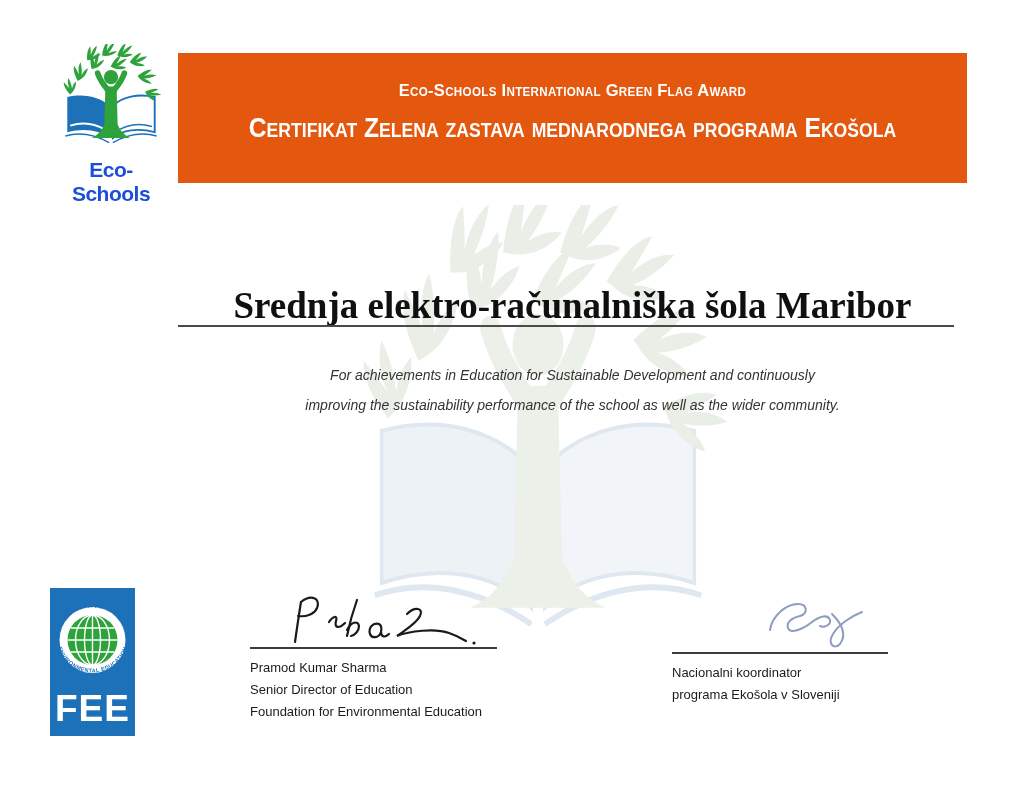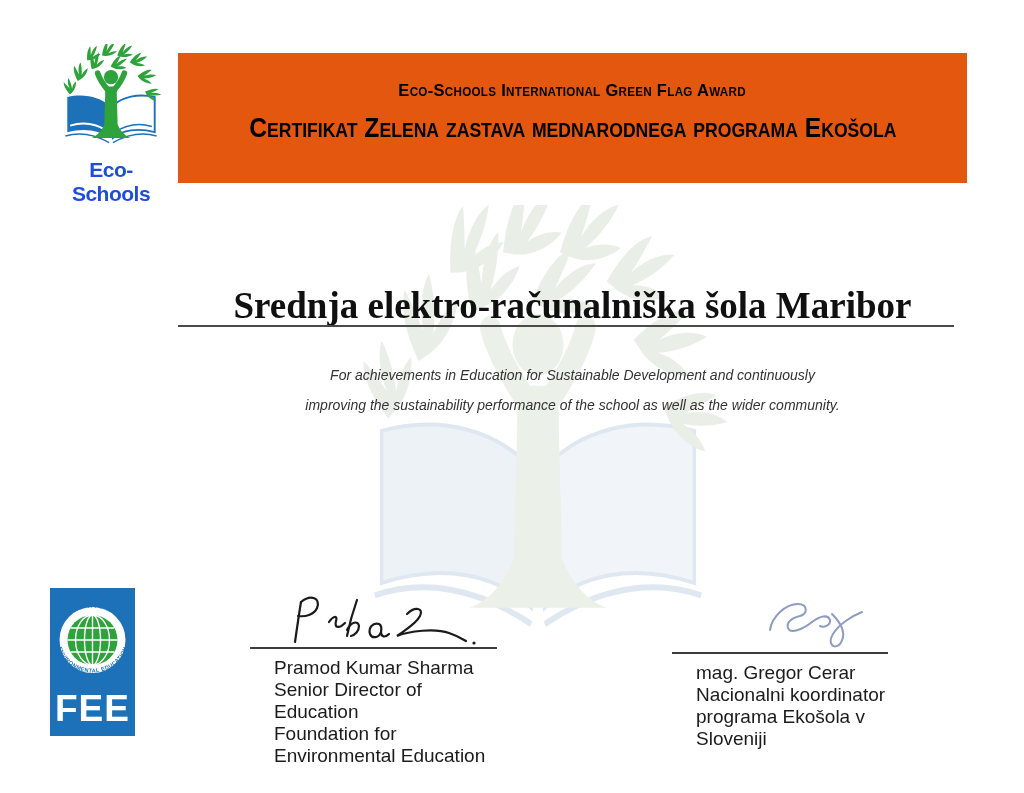--- a/index.html
+++ b/index.html
@@ -11,22 +11,22 @@
   .watermark{position:absolute;left:334px;top:205px;width:408px;height:452px;z-index:0;pointer-events:none;}
   
   .es-logo{position:absolute;left:54px;top:44px;width:114px;height:142px;z-index:2;text-align:center;}
   .es-logo-label{
     margin-top:2px;color:#1d4ed8;font-weight:bold;font-size:21px;letter-spacing:-0.5px;
     font-family:"Liberation Sans",sans-serif;
   }
   
   .banner{
     position:absolute;left:178px;top:53px;width:789px;height:130px;background:#E4570E;z-index:1;
-    display:flex;flex-direction:column;align-items:center;justify-content:flex-start;
-    padding-top:27px;box-sizing:border-box;color:#000000;text-align:center;
+    display:flex;flex-direction:column;justify-content:flex-start;
+    padding-top:27px;box-sizing:border-box;color:#ffffff;text-align:center;
   }
   .banner-line1{
     font-weight:bold;font-size:17px;font-variant:small-caps;letter-spacing:.3px;
     line-height:22px;white-space:nowrap;transform:scaleX(.97);transform-origin:center;
   }
   .banner-line2{
     margin-top:8px;font-weight:bold;font-size:28px;font-variant:small-caps;
     line-height:36px;white-space:nowrap;transform:scaleX(.88);transform-origin:center;
   }
   
@@ -34,21 +34,21 @@
   .presented{top:201px;font-size:19px;font-style:italic;color:#232323;}
   .presented b{font-weight:bold;margin-left:2px;}
   .recipient{top:284px;font-family:"Liberation Serif",serif;font-weight:bold;font-size:37px;color:#101010;white-space:nowrap;}
   .rule-main{position:absolute;left:178px;top:325px;width:776px;height:2px;background:#4a4a4a;z-index:1;}
   .citation{top:360px;font-size:14px;font-style:italic;color:#333;line-height:30px;}
   
   .fee-logo{position:absolute;left:50px;top:588px;width:85px;height:148px;z-index:1;}
   
   .sig{position:absolute;z-index:1;}
   .sig-line{height:2px;background:#3c3c3c;}
-  .sig-text{margin-top:8px;font-size:19px;line-height:22px;color:#1b1b1b;margin-left:24px;}
+  .sig-text{margin-top:8px;font-size:13px;line-height:22px;color:#1b1b1b;}
   .sig-img{position:absolute;z-index:1;}
   .sig-left{left:250px;top:647px;width:247px;}
   .sig-right{left:672px;top:652px;width:216px;}
   .sig-img-left{left:285px;top:592px;width:215px;height:58px;}
   .sig-img-right{left:762px;top:592px;width:118px;height:60px;}
 </style>
 </head>
 <body>
 
 <div class="canvas">
@@ -188,19 +188,18 @@
   <svg class="sig-img sig-img-right" viewBox="0 0 118 60" xmlns="http://www.w3.org/2000/svg">
     <g stroke="#8E9CC2" stroke-width="2" fill="none" stroke-linecap="round">
       <path d="M8,38 C10,24 24,12 36,12 C46,12 46,22 38,24 C30,26 24,30 26,36 C28,42 40,38 50,30"></path>
       <path d="M50,30 C58,24 66,22 68,28 C69,33 62,36 58,34"></path>
       <path d="M70,22 C78,30 86,41 78,52 C72,58 65,52 71,42 C77,32 90,24 100,20"></path>
     </g>
   </svg>
   <div class="sig sig-right">
     <div class="sig-line"></div>
     <div class="sig-text">
-      <div>mag. Gregor Cerar</div>
       <div>Nacionalni koordinator</div>
       <div>programa Ekošola v Sloveniji</div>
     </div>
   </div>
 
 </div>
 
 </body></html>

